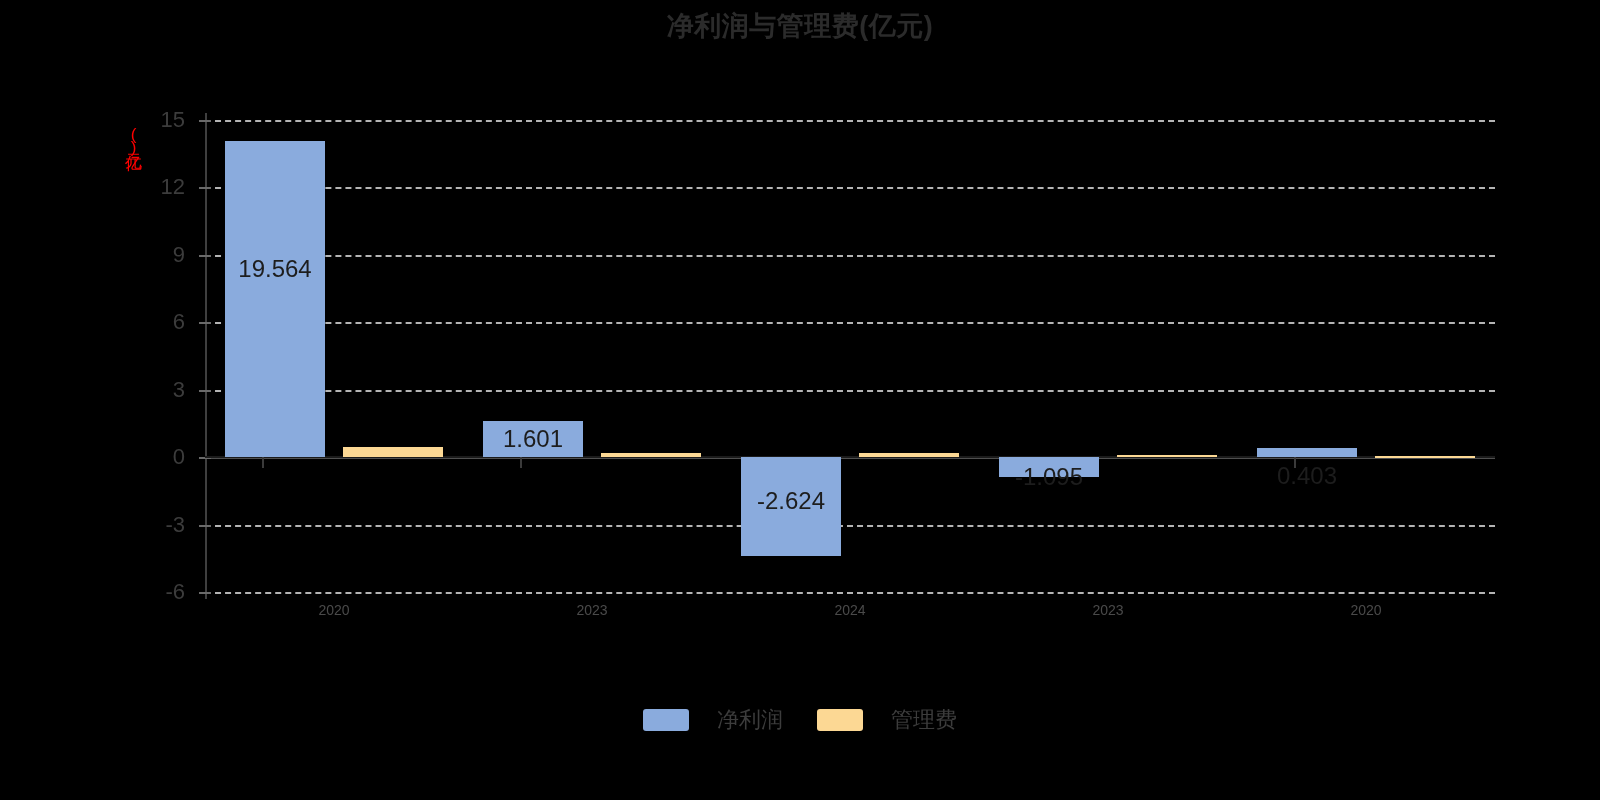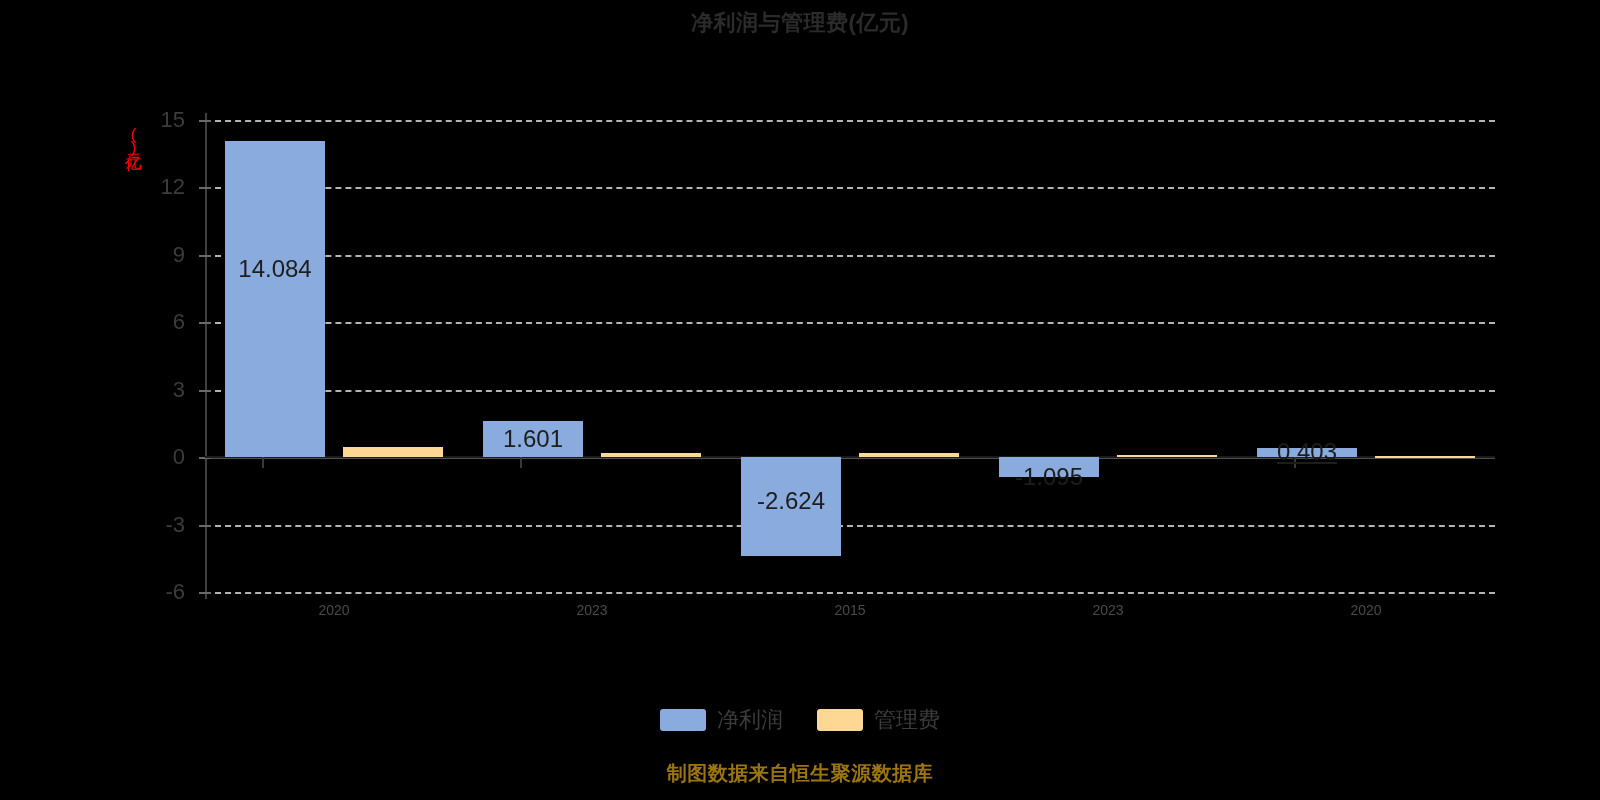--- a/index.html
+++ b/index.html
@@ -9,21 +9,21 @@
     font-family:"Liberation Sans","DejaVu Sans",sans-serif;
     overflow:hidden;
     position:relative;
   }
   #chart-root{position:absolute;left:0;top:0;width:1600px;height:800px;}
 
   
   .chart-title{
     position:absolute;left:0;top:8px;width:1600px;
     text-align:center;
-    font-size:22px;font-weight:bold;
+    font-size:27px;font-weight:bold;
     color:#2b2b2b;
     letter-spacing:0.5px;
   }
   .y-axis-line{
     position:absolute;left:205px;top:113px;
     width:2px;height:486px;background:#3f3f3f;
   }
   .x-axis-line{
     position:absolute;left:205px;top:456px;
     width:1290px;height:2px;background:#1b1b1b;
@@ -80,21 +80,21 @@
     font-size:24px;color:#1d1d1d;
     white-space:nowrap;
     width:200px;margin-left:-100px;
   }
 
   
   .legend{
     position:absolute;left:0;top:705px;width:1600px;
     display:flex;justify-content:center;align-items:center;gap:34px;
   }
-  .legend-item{display:flex;align-items:center;gap:11px;}
+  .legend-item{display:flex;align-items:center;gap:28px;}
   .legend-swatch{width:46px;height:22px;border-radius:3px;display:block;}
   .legend-swatch.net{background:#8aabdd;}
   .legend-swatch.admin{background:#fcd894;}
   .legend-label{font-size:22px;color:#3c3c3c;}
 
   
   .footer-note{
     position:absolute;left:0;top:760px;width:1600px;
     text-align:center;
     font-size:20px;font-weight:bold;
@@ -148,51 +148,50 @@
   <div id="xticks">
       <div class="x-tick" style="left: 261.76px;"></div>
       <div class="x-tick" style="left: 519.76px;"></div>
       <div class="x-tick" style="left: 777.76px;"></div>
       <div class="x-tick" style="left: 1035.76px;"></div>
       <div class="x-tick" style="left: 1293.76px;"></div>
     </div>
   <div id="xlabels">
       <div class="x-label" style="left: 334px;">2020</div>
       <div class="x-label" style="left: 592px;">2023</div>
-      <div class="x-label" style="left: 850px;">2015</div>
+      <div class="x-label" style="left: 850px;">2024</div>
       <div class="x-label" style="left: 1108px;">2023</div>
       <div class="x-label" style="left: 1366px;">2020</div>
     </div>
 
   <div id="bars">
       <div class="bar net" style="left: 225px; top: 140.588px; width: 100px; height: 316.555px;"></div>
       <div class="bar admin" style="left: 343px; top: 447.478px; width: 100px; height: 9.66476px;"></div>
       <div class="bar net" style="left: 483px; top: 421.158px; width: 100px; height: 35.9844px;"></div>
       <div class="bar admin" style="left: 601px; top: 452.648px; width: 100px; height: 4.49524px;"></div>
       <div class="bar net" style="left: 741px; top: 457.143px; width: 100px; height: 98.4682px;"></div>
       <div class="bar admin" style="left: 859px; top: 452.648px; width: 100px; height: 4.49524px;"></div>
       <div class="bar net" style="left: 999px; top: 457.143px; width: 100px; height: 19.5093px;"></div>
       <div class="bar admin" style="left: 1117px; top: 454.895px; width: 100px; height: 2.24762px;"></div>
       <div class="bar net" style="left: 1257px; top: 448.085px; width: 100px; height: 9.0579px;"></div>
       <div class="bar admin" style="left: 1375px; top: 455.794px; width: 100px; height: 2px;"></div>
     </div>
   <div id="barvalues">
-      <div class="bar-value" style="left: 275px; top: 254.548px;">14.084</div>
+      <div class="bar-value" style="left: 275px; top: 254.548px;">19.564</div>
       <div class="bar-value" style="left: 533px; top: 425.158px;">1.601</div>
       <div class="bar-value" style="left: 791px; top: 486.683px;">-2.624</div>
       <div class="bar-value" style="left: 1049px; top: 462.996px;">-1.095</div>
-      <div class="bar-value" style="left: 1307px; top: 438px; text-decoration: underline;">0.403</div>
+      <div class="bar-value" style="left: 1307px; top: 462px;">0.403</div>
     </div>
 
   <div class="legend" id="legend">
       <div class="legend-item">
         <span class="legend-swatch net"></span>
         <span class="legend-label">净利润</span>
       </div>
       <div class="legend-item">
         <span class="legend-swatch admin"></span>
         <span class="legend-label">管理费</span>
       </div>
     </div>
 
-  <div class="footer-note">制图数据来自恒生聚源数据库</div>
 
 </div>
 
 </body></html>

